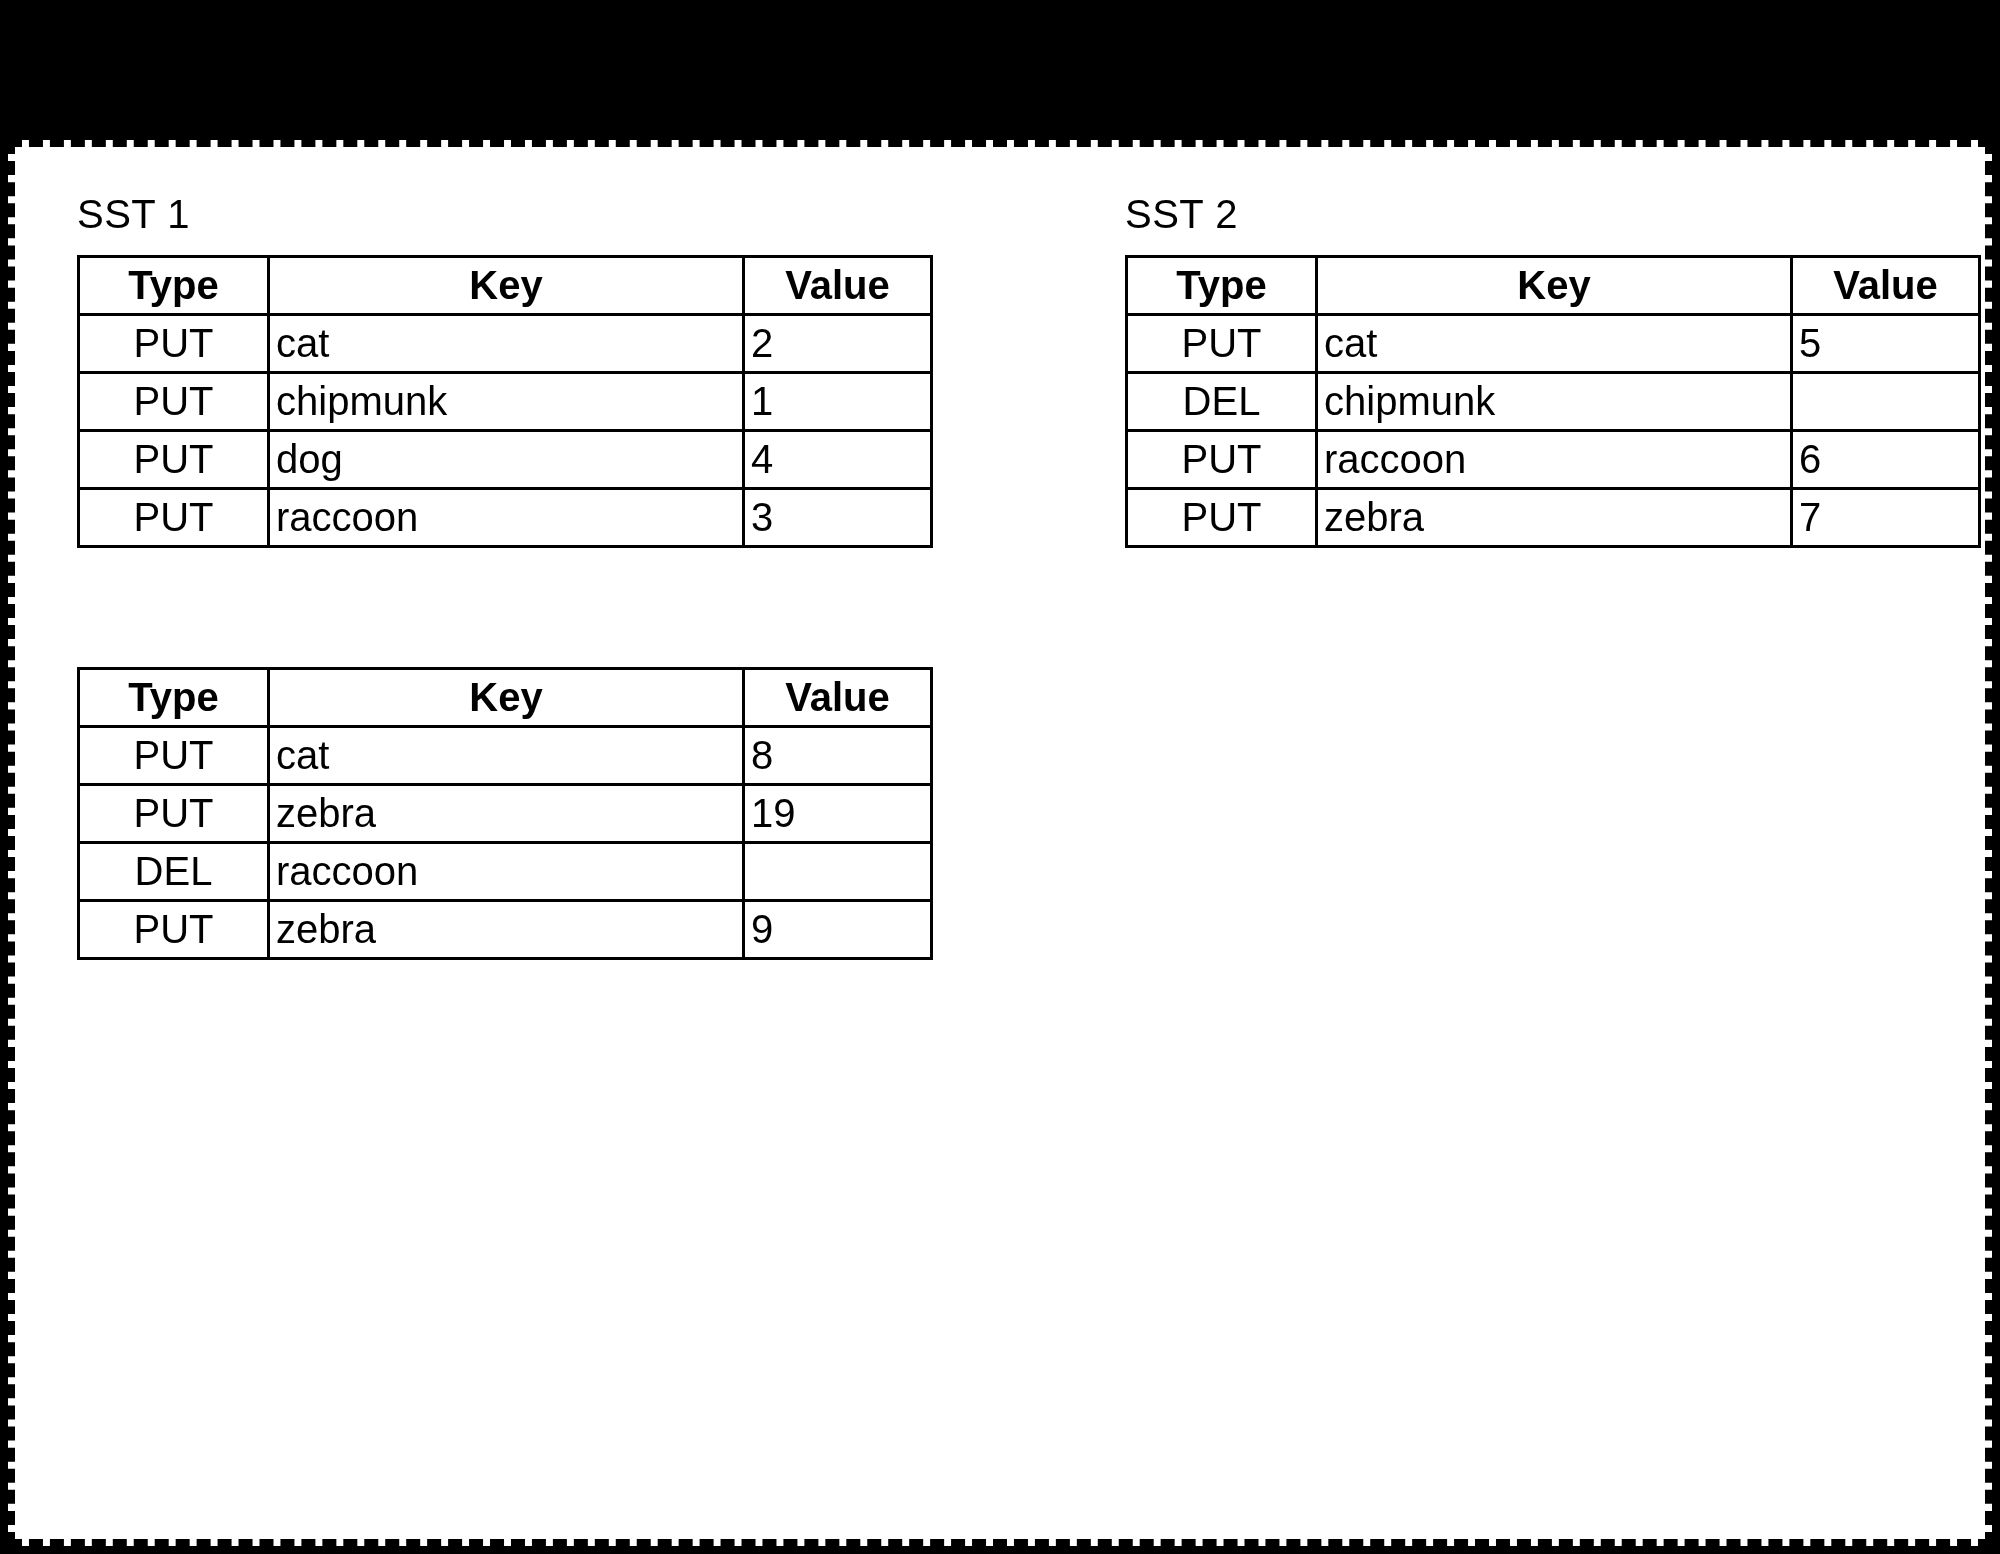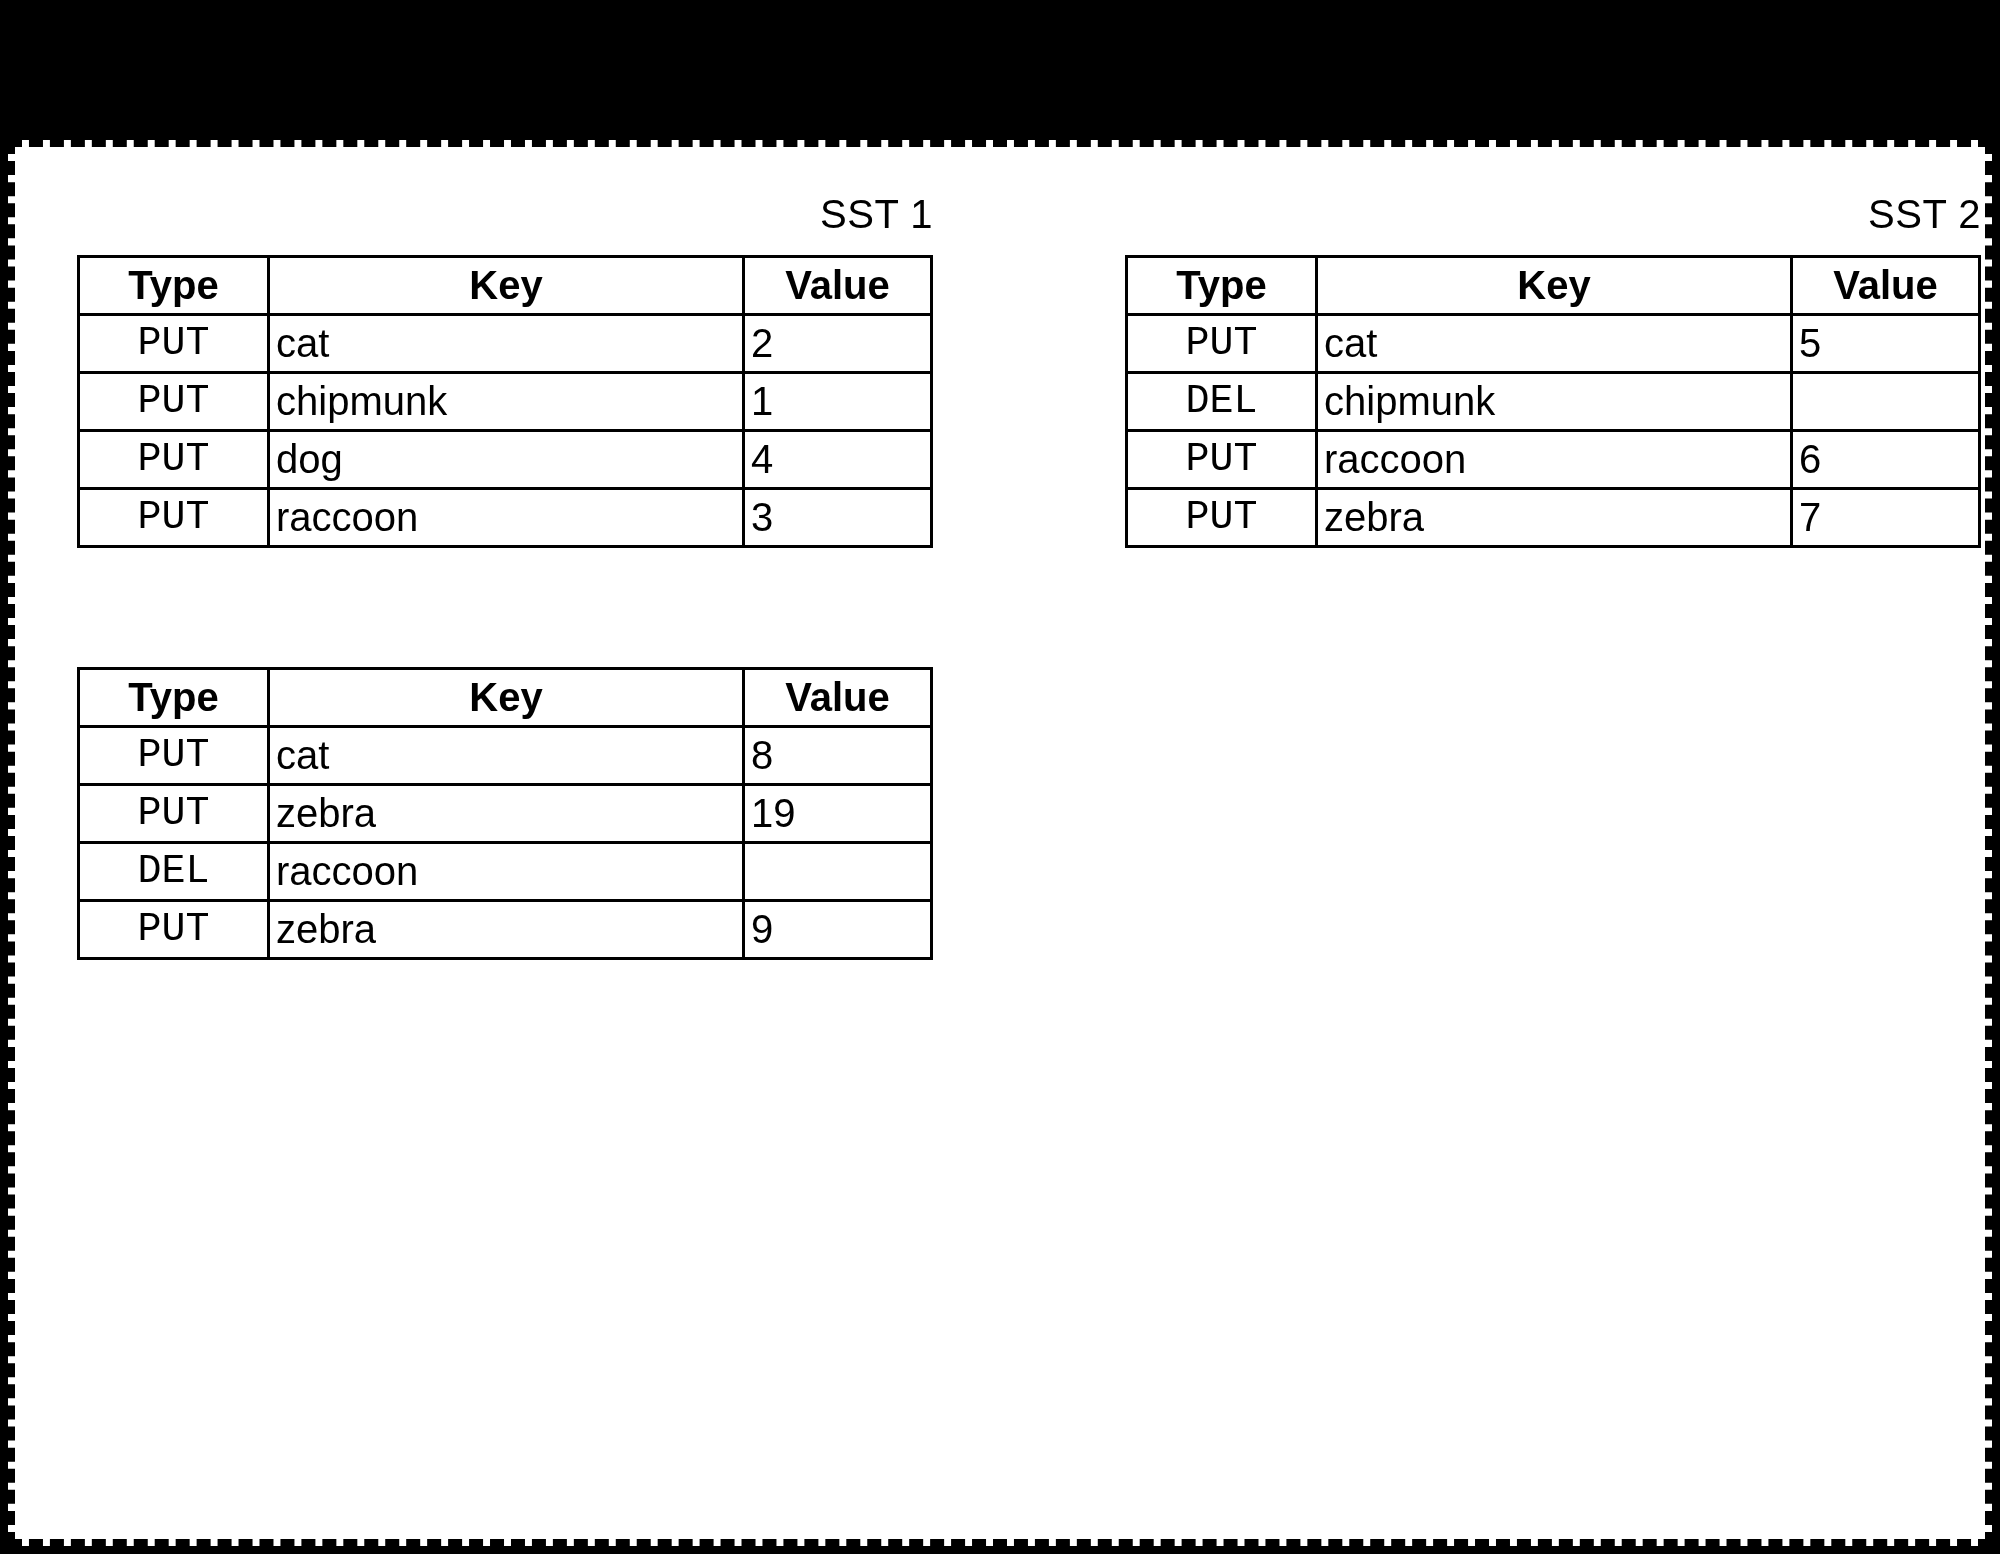--- a/index.html
+++ b/index.html
@@ -33,21 +33,20 @@
   }
   .sst-block {
     position: absolute;
   }
   .sst-title {
     font-size: 40px;
     color: #000000;
     margin-bottom: 18px;
     letter-spacing: 0.5px;
     white-space: nowrap;
-    text-align: right;
   }
   table.sst-table {
     border-collapse: collapse;
     table-layout: fixed;
     background: #ffffff;
   }
   table.sst-table td, table.sst-table th {
     border: 3px solid #000000;
     font-size: 40px;
     color: #000000;
@@ -55,21 +54,21 @@
     padding: 0 6px;
     font-weight: normal;
     box-sizing: border-box;
   }
   table.sst-table th {
     font-weight: bold;
   }
   .col-type { width: 190px; }
   .col-key  { width: 475px; }
   .col-val  { width: 188px; }
-  .cell-type { text-align: center; font-family: Liberation Mono, monospace; }
+  .cell-type { text-align: center; }
 </style>
 </head>
 <body>
 
 <div class="canvas">
   <div class="dashed-panel">
 
     <div class="sst-block" style="left:62px; top:45px;">
       <div class="sst-title">SST 1</div>
       <table class="sst-table">

